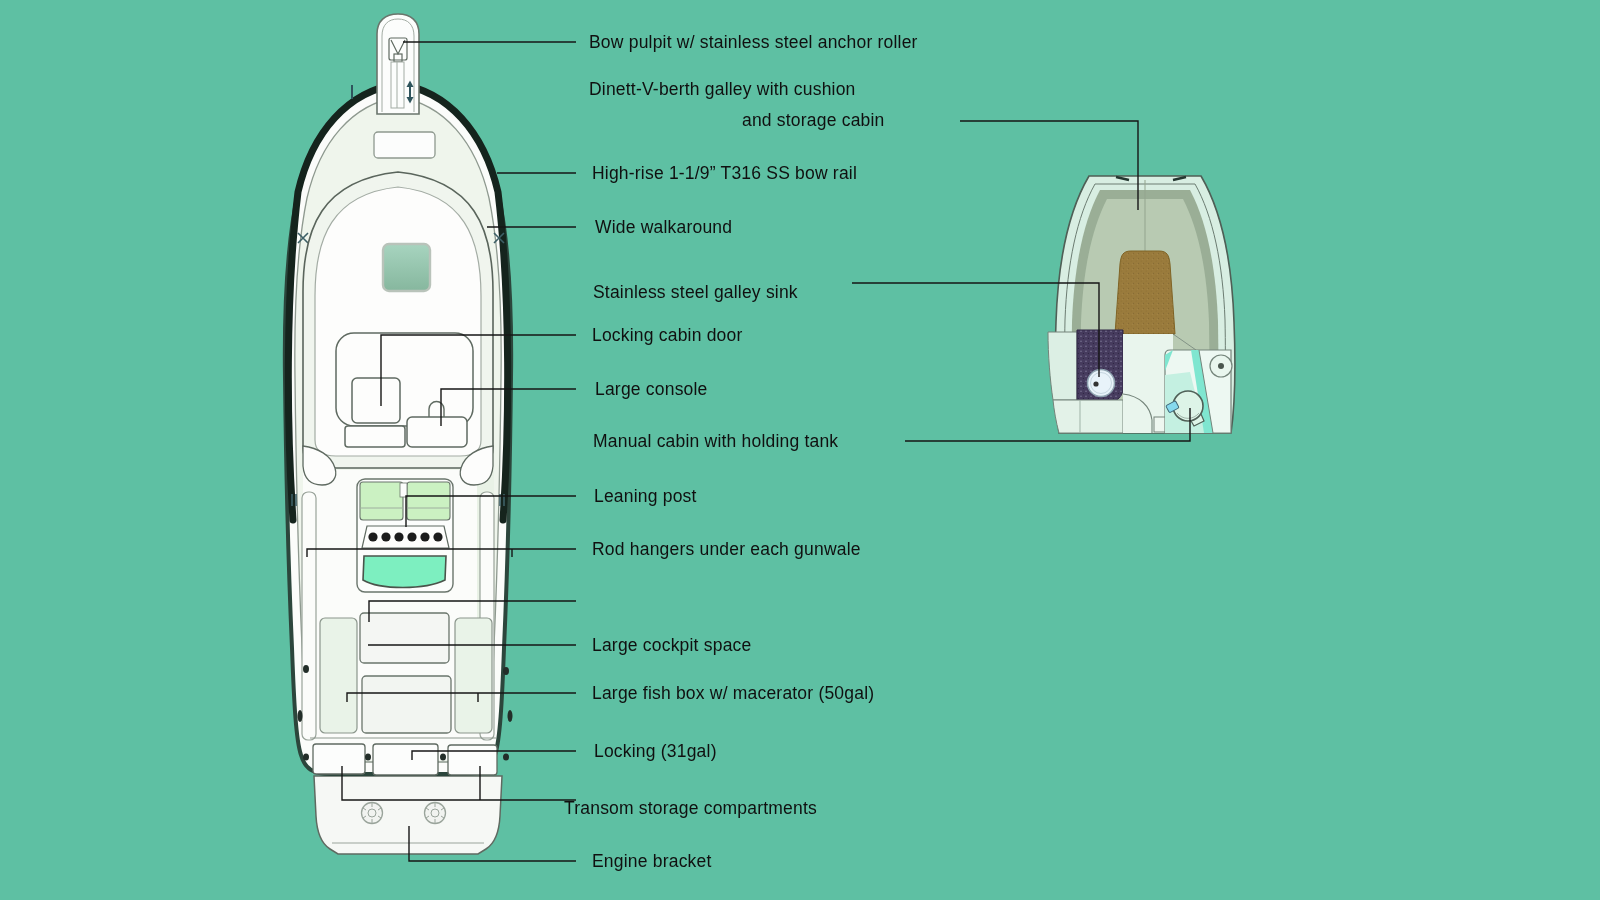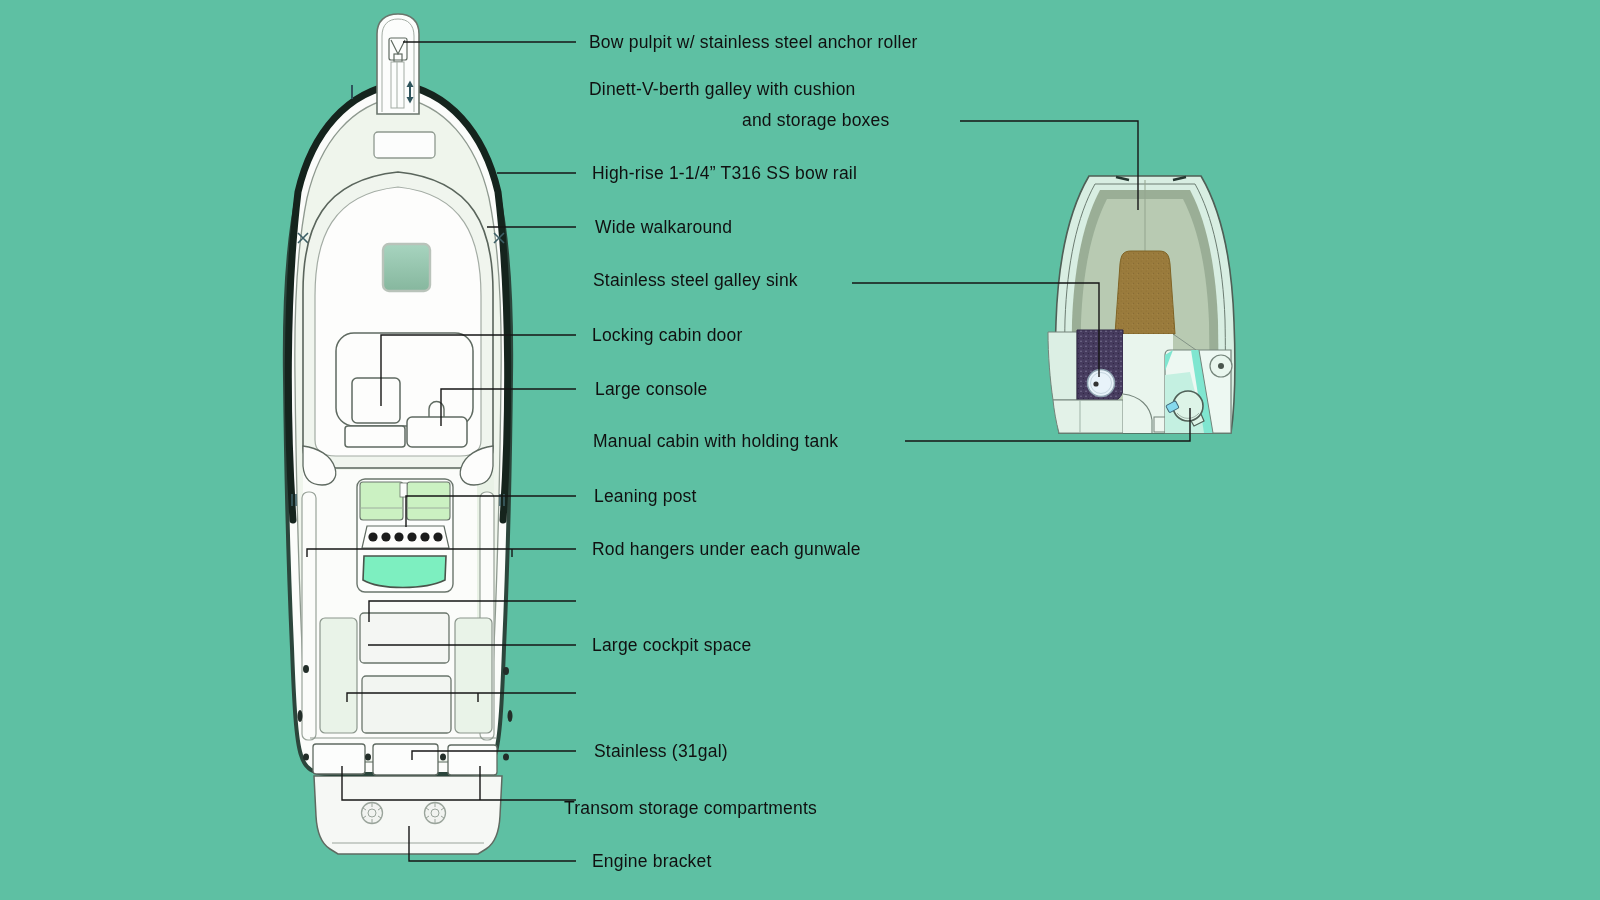--- a/index.html
+++ b/index.html
@@ -233,26 +233,27 @@
       <path class="leader" d="M 576,645 H 368"></path>
       <path class="leader" d="M 576,693 H 347 V 702 M 478,693 V 702"></path>
       <path class="leader" d="M 576,751 H 412 V 760"></path>
       <path class="leader" d="M 576,800 H 342 V 766 M 480,800 V 766"></path>
       <path class="leader" d="M 576,861 H 409 V 826"></path>
     </g>
   </svg>
 
   <div class="callout" style="left:589px;top:42px">Bow pulpit w/ stainless steel anchor roller</div>
   <div class="callout" style="left:589px;top:89px">Dinett-V-berth galley with cushion</div>
-  <div class="callout" style="left:742px;top:120px">and storage boxes</div>
-  <div class="callout" style="left:592px;top:173px">High-rise 1-1/4” T316 SS bow rail</div>
+  <div class="callout" style="left:742px;top:120px">and storage cabin</div>
+  <div class="callout" style="left:592px;top:173px">High-rise 1-1/9” T316 SS bow rail</div>
   <div class="callout" style="left:595px;top:227px">Wide walkaround</div>
-  <div class="callout" style="left:593px;top:280px">Stainless steel galley sink</div>
+  <div class="callout" style="left:593px;top:292px">Stainless steel galley sink</div>
   <div class="callout" style="left:592px;top:335px">Locking cabin door</div>
   <div class="callout" style="left:595px;top:389px">Large console</div>
   <div class="callout" style="left:593px;top:441px">Manual cabin with holding tank</div>
   <div class="callout" style="left:594px;top:496px">Leaning post</div>
   <div class="callout" style="left:592px;top:549px">Rod hangers under each gunwale</div>
   <div class="callout" style="left:592px;top:645px">Large cockpit space</div>
-  <div class="callout" style="left:594px;top:751px">Stainless (31gal)</div>
+  <div class="callout" style="left:592px;top:693px">Large fish box w/ macerator (50gal)</div>
+  <div class="callout" style="left:594px;top:751px">Locking (31gal)</div>
   <div class="callout" style="left:564px;top:808px">Transom storage compartments</div>
   <div class="callout" style="left:592px;top:861px">Engine bracket</div>
 </div>
 
 </body></html>

